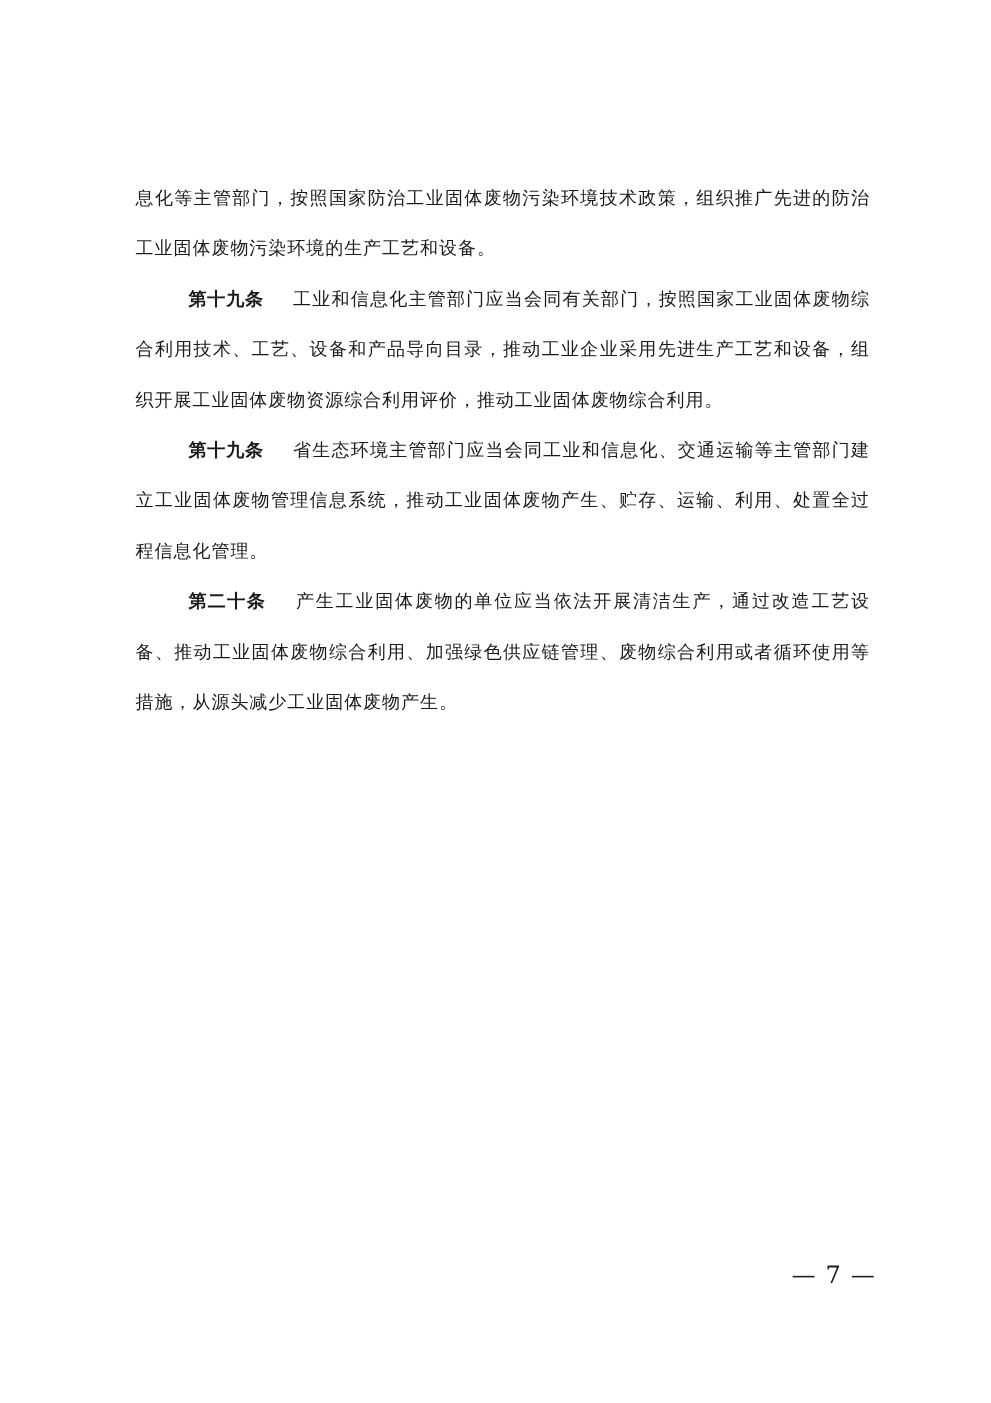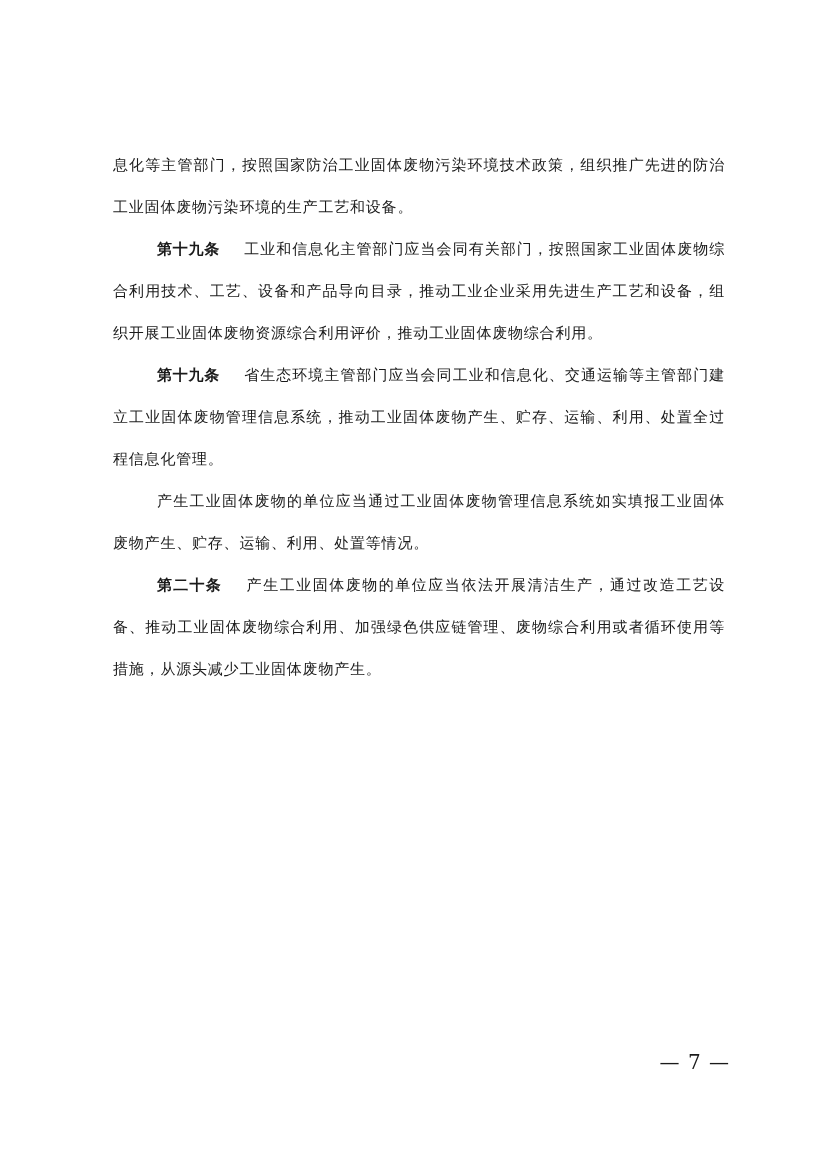--- a/index.html
+++ b/index.html
@@ -61,20 +61,17 @@
   <p class="para">
     <span>息化等主管部门，按照国家防治工业固体废物污染环境技术政策，组织推广先进的防治工业固体废物污染环境的生产工艺和设备。</span>
   </p>
   <p class="para indent">
     <span class="article-no">第十九条</span><span class="article-gap"></span><span>工业和信息化主管部门应当会同有关部门，按照国家工业固体废物综合利用技术、工艺、设备和产品导向目录，推动工业企业采用先进生产工艺和设备，组织开展工业固体废物资源综合利用评价，推动工业固体废物综合利用。</span>
   </p>
   <p class="para indent">
     <span class="article-no">第十九条</span><span class="article-gap"></span><span>省生态环境主管部门应当会同工业和信息化、交通运输等主管部门建立工业固体废物管理信息系统，推动工业固体废物产生、贮存、运输、利用、处置全过程信息化管理。</span>
   </p>
   <p class="para indent">
-    <span>产生工业固体废物的单位应当通过工业固体废物管理信息系统如实填报工业固体废物产生、贮存、运输、利用、处置等情况。</span>
-  </p>
-  <p class="para indent">
     <span class="article-no">第二十条</span><span class="article-gap"></span><span>产生工业固体废物的单位应当依法开展清洁生产，通过改造工艺设备、推动工业固体废物综合利用、加强绿色供应链管理、废物综合利用或者循环使用等措施，从源头减少工业固体废物产生。</span>
   </p>
 </div>
 
 <div class="page-number">— 7 —</div>
 
 </body></html>

